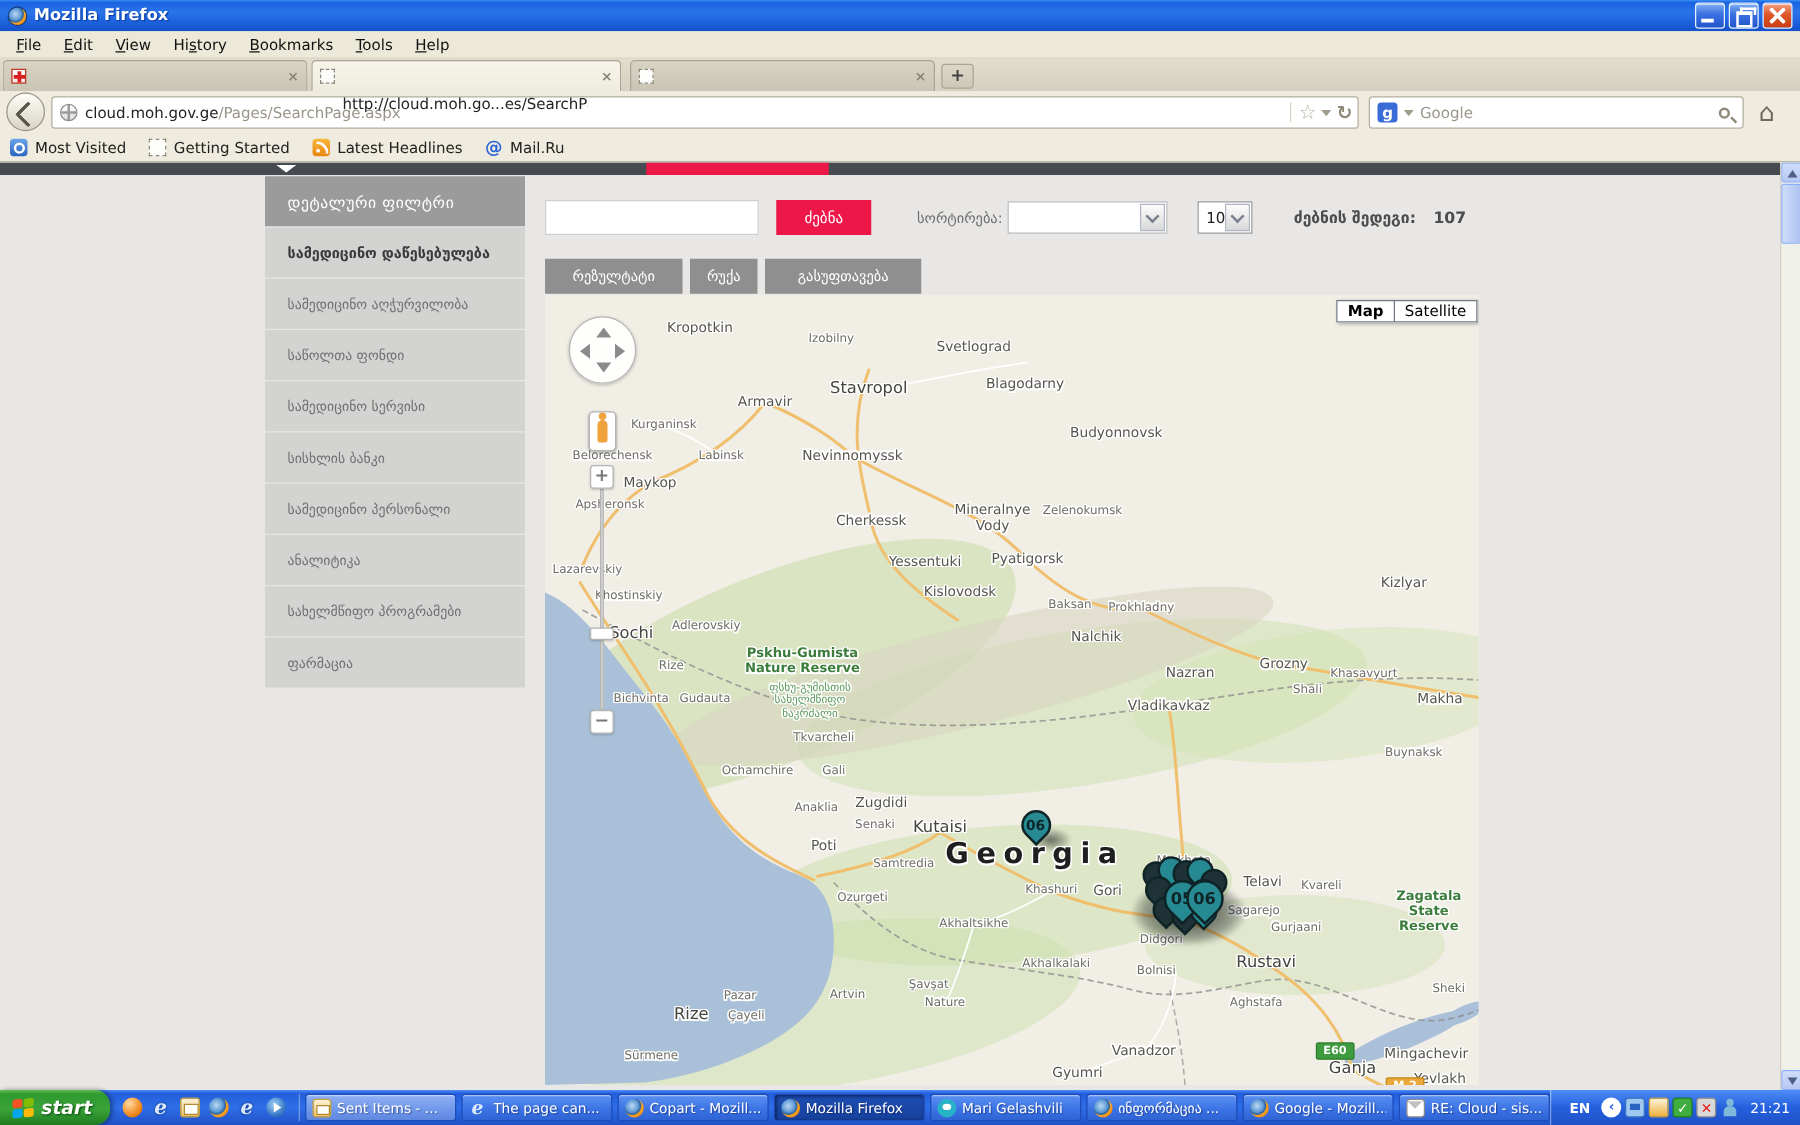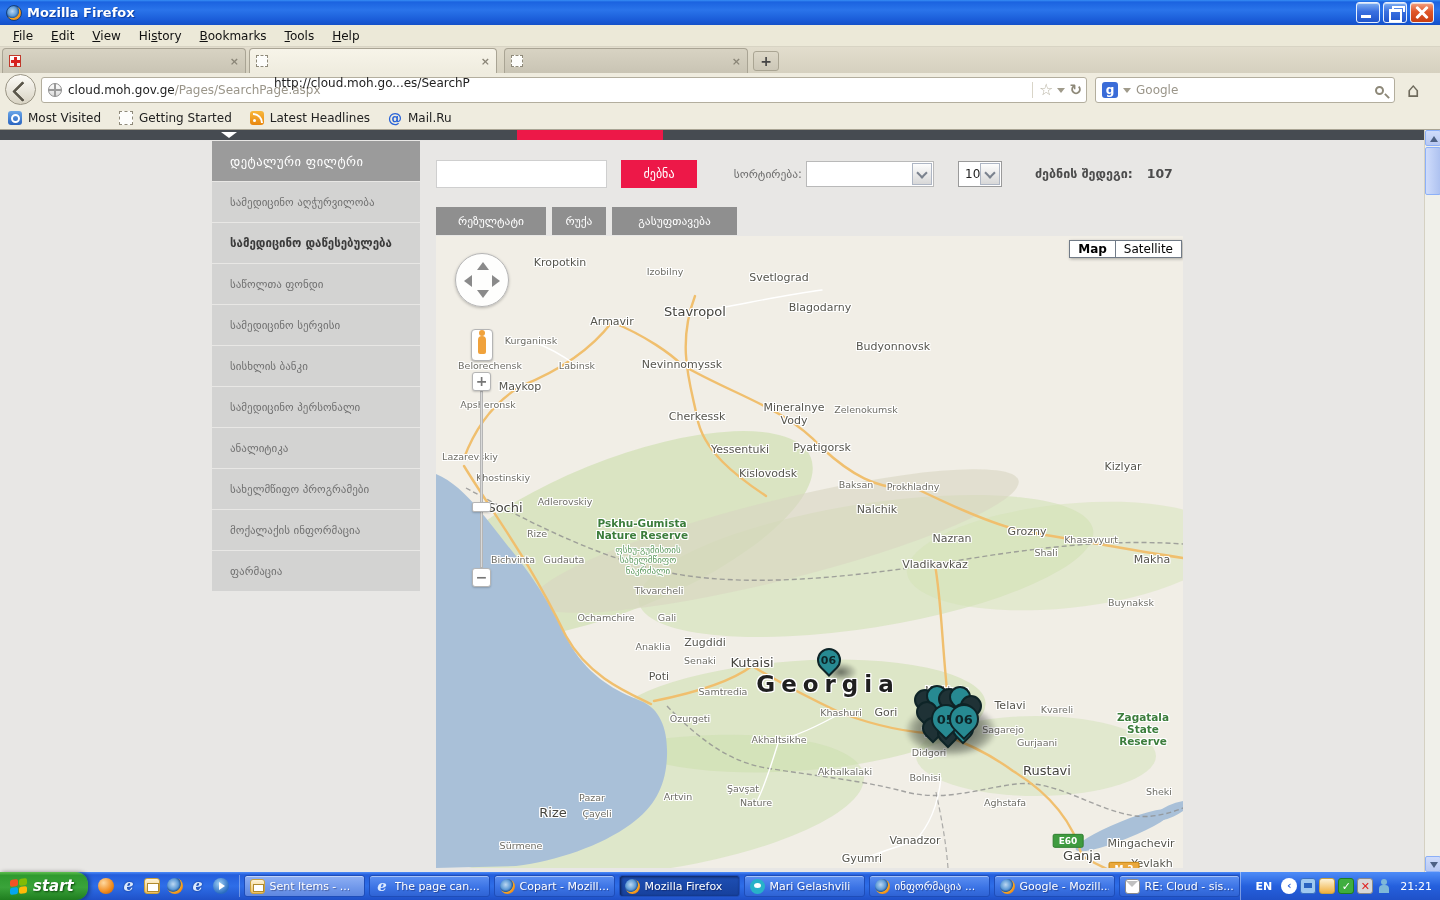--- a/index.html
+++ b/index.html
@@ -302,46 +302,43 @@
   </div>
 
 <div class="content">
   <div class="darkstrip">
     <span class="redseg"></span>
     <span class="caret"></span>
   </div>
 
   <div class="sidebar">
     <div class="side-header">დეტალური ფილტრი</div>
-  <div class="side-item">
+  <div class="side-item active">
+        <span>სამედიცინო დაწესებულება</span>
+      </div>
+      <div class="side-item">
         <span>სამედიცინო აღჭურვილობა</span>
       </div>
-      <div class="side-item active">
-        <span>სამედიცინო დაწესებულება</span>
-      </div>
       <div class="side-item">
         <span>საწოლთა ფონდი</span>
       </div>
       <div class="side-item">
         <span>სამედიცინო სერვისი</span>
       </div>
       <div class="side-item">
         <span>სისხლის ბანკი</span>
       </div>
       <div class="side-item">
         <span>სამედიცინო პერსონალი</span>
       </div>
       <div class="side-item">
         <span>ანალიტიკა</span>
       </div>
       <div class="side-item">
         <span>სახელმწიფო პროგრამები</span>
-      </div>
-      <div class="side-item">
-        <span>მოქალაქის ინფორმაცია</span>
       </div>
       <div class="side-item">
         <span>ფარმაცია</span>
       </div>
     </div>
 
   <input class="search-input" value="" style="">
   <button class="btn-search">ძებნა</button>
   <div class="sort-label">სორტირება:</div>
   <div class="sort-dd">
@@ -472,21 +469,21 @@
       <div class="ml city" style="left: 450px; top: 477px;">Gori</div>
       <div class="ml town" style="left: 511px; top: 454px;">Mtskheta</div>
       <div class="ml city" style="left: 574px; top: 470px;">Telavi</div>
       <div class="ml town" style="left: 621px; top: 474px;">Kvareli</div>
       <div class="ml town" style="left: 601px; top: 507px;">Gurjaani</div>
       <div class="ml town" style="left: 567px; top: 494px;">Sagarejo</div>
       <div class="ml town" style="left: 254px; top: 483px;">Ozurgeti</div>
       <div class="ml town" style="left: 343px; top: 504px;">Akhaltsikhe</div>
       <div class="ml town" style="left: 493px; top: 517px;">Didgori</div>
       <div class="ml big" style="left: 505px; top: 497px;">Tbilisi</div>
-      <div class="ml big" style="left: 611px; top: 535px; text-align: center;">Rustavi</div>
+      <div class="ml big" style="left: 577px; top: 535px; text-align: center;">Rustavi</div>
       <div class="ml town" style="left: 489px; top: 542px;">Bolnisi</div>
       <div class="ml town" style="left: 409px; top: 536px;">Akhalkalaki</div>
       <div class="ml town" style="left: 242px; top: 561px;">Artvin</div>
       <div class="ml town" style="left: 307px; top: 553px;">Şavşat</div>
       <div class="ml town" style="left: 320px; top: 567px;">Nature</div>
       <div class="ml big" style="left: 117px; top: 577px;">Rize</div>
       <div class="ml town" style="left: 156px; top: 562px;">Pazar</div>
       <div class="ml town" style="left: 161px; top: 578px;">Çayeli</div>
       <div class="ml town" style="left: 569px; top: 567px;">Aghstafa</div>
       <div class="ml city" style="left: 479px; top: 605px;">Vanadzor</div>

